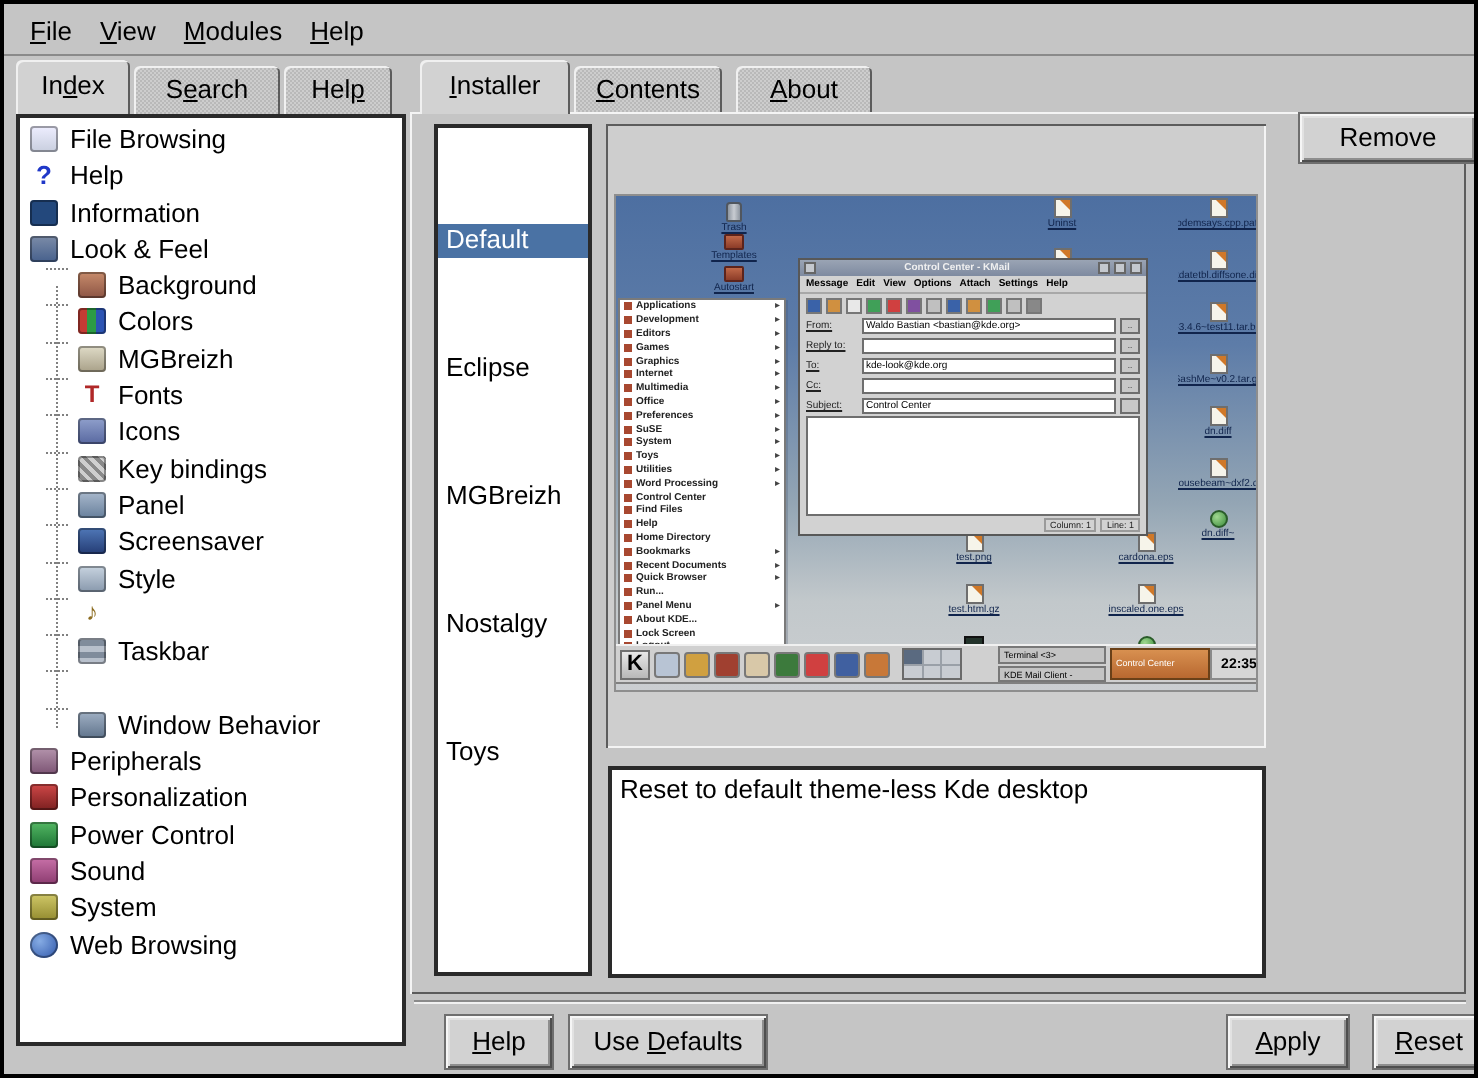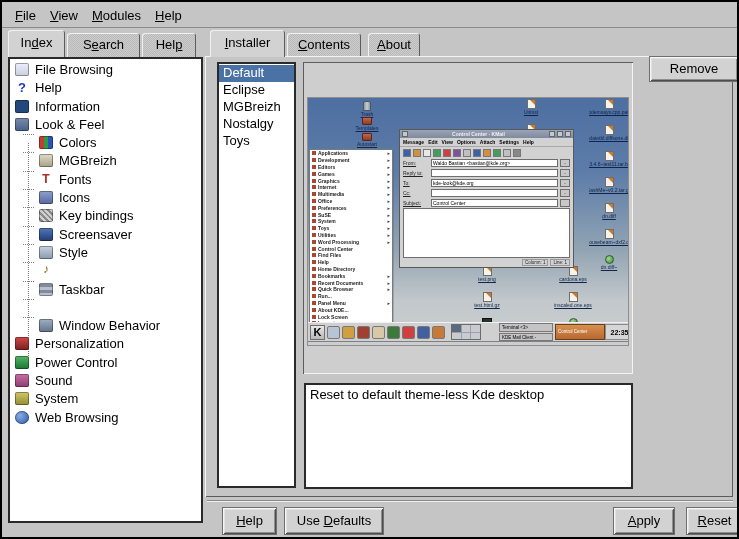--- a/index.html
+++ b/index.html
@@ -66,21 +66,21 @@
   [data-name="personalization-icon"]{background:linear-gradient(#d04848,#7c2020);}
   [data-name="power-control-icon"]{background:linear-gradient(#54b864,#1c7434);}
   [data-name="sound-icon"]{background:linear-gradient(#c870a8,#8c3c70);}
   [data-name="system-module-icon"]{background:linear-gradient(#d0c868,#948c30);}
   [data-name="web-browsing-icon"]{background:radial-gradient(circle at 35% 35%,#86ace4,#2c54a8);border-radius:50%;}
   
   .rpanel{position:absolute;left:203px;top:54px;width:528px;height:441px;background:#c5c5c5;}
   
   .theme-list{position:absolute;left:12px;top:6px;width:79px;height:426px;
     background:#fff;border:2px solid #2a2a2a;padding-top:1px;}
-  .litem{height:17px;font-size:13px;line-height:16px;padding:0 4px;white-space:nowrap;}
+  .litem{height:17px;font-size:13px;line-height:16px;padding:0 4px;white-space:nowrap;margin-top:47px;}
   .litem.sel{background:#4a72a4;color:#fff;}
   
   .preview-frame{position:absolute;left:98px;top:6px;width:330px;height:312px;background:#cecece;}
   
   .btn{background:#d2d2d2;border:1px solid #6e6e6e;font-size:13px;text-align:center;cursor:default;}
   .acol-btn{position:absolute;left:432px;width:90px;height:26px;line-height:24px;}
   
   .desc{position:absolute;left:99px;top:327px;width:329px;height:106px;background:#fff;
     border:2px solid #2a2a2a;font-size:13px;padding:2px 4px;}
   
@@ -190,20 +190,27 @@
       </div>
 
       <div class="trow" data-name="tree-item">
 
         <span class="hl" data-name="tree-item-content">
           <span class="ticon" data-name="look-and-feel-icon"></span>
           <span class="tlabel" data-name="tree-item-label">Look &amp; Feel</span>
         </span>
       </div>
 
+      <div class="trow lvl1" data-name="tree-item">
+        <span class="tline" data-name="tree-branch-stub"></span>
+        <span class="hl" data-name="tree-item-content">
+          <span class="ticon" data-name="background-icon"></span>
+          <span class="tlabel" data-name="tree-item-label">Background</span>
+        </span>
+      </div>
 
       <div class="trow lvl1" data-name="tree-item">
         <span class="tline" data-name="tree-branch-stub"></span>
         <span class="hl" data-name="tree-item-content">
           <span class="ticon" data-name="colors-icon"></span>
           <span class="tlabel" data-name="tree-item-label">Colors</span>
         </span>
       </div>
 
       <div class="trow lvl1" data-name="tree-item">
@@ -231,20 +238,27 @@
       </div>
 
       <div class="trow lvl1" data-name="tree-item">
         <span class="tline" data-name="tree-branch-stub"></span>
         <span class="hl" data-name="tree-item-content">
           <span class="ticon" data-name="key-bindings-icon"></span>
           <span class="tlabel" data-name="tree-item-label">Key bindings</span>
         </span>
       </div>
 
+      <div class="trow lvl1" data-name="tree-item">
+        <span class="tline" data-name="tree-branch-stub"></span>
+        <span class="hl" data-name="tree-item-content">
+          <span class="ticon" data-name="panel-icon"></span>
+          <span class="tlabel" data-name="tree-item-label">Panel</span>
+        </span>
+      </div>
 
       <div class="trow lvl1" data-name="tree-item">
         <span class="tline" data-name="tree-branch-stub"></span>
         <span class="hl" data-name="tree-item-content">
           <span class="ticon" data-name="screensaver-icon"></span>
           <span class="tlabel" data-name="tree-item-label">Screensaver</span>
         </span>
       </div>
 
       <div class="trow lvl1" data-name="tree-item">
@@ -276,20 +290,27 @@
 
       <div class="trow lvl1" data-name="tree-item">
         <span class="tline" data-name="tree-branch-stub"></span>
         <span class="hl" data-name="tree-item-content">
           <span class="ticon" data-name="window-behavior-icon"></span>
           <span class="tlabel" data-name="tree-item-label">Window Behavior</span>
         </span>
       </div>
 
 
+      <div class="trow" data-name="tree-item">
+
+        <span class="hl" data-name="tree-item-content">
+          <span class="ticon" data-name="peripherals-icon"></span>
+          <span class="tlabel" data-name="tree-item-label">Peripherals</span>
+        </span>
+      </div>
 
       <div class="trow" data-name="tree-item">
 
         <span class="hl" data-name="tree-item-content">
           <span class="ticon" data-name="personalization-icon"></span>
           <span class="tlabel" data-name="tree-item-label">Personalization</span>
         </span>
       </div>
 
       <div class="trow" data-name="tree-item">
@@ -320,21 +341,21 @@
 
         <span class="hl" data-name="tree-item-content">
           <span class="ticon" data-name="web-browsing-icon"></span>
           <span class="tlabel" data-name="tree-item-label">Web Browsing</span>
         </span>
       </div>
     </div>
 
   <div class="tab active" style="left:208px;width:75px;" data-name="tab-installer"><span data-name="label-text"></span><span class="mn" data-name="label-mnemonic">I</span><span data-name="label-text">nstaller</span></div>
   <div class="tab" style="left:285px;width:74px;" data-name="tab-contents"><span data-name="label-text"></span><span class="mn" data-name="label-mnemonic">C</span><span data-name="label-text">ontents</span></div>
-  <div class="tab" style="left:366px;width:52px;" data-name="tab-about"><span data-name="label-text"></span><span class="mn" data-name="label-mnemonic">A</span><span data-name="label-text">bout</span></div>
+  <div class="tab" style="left:366px;width:68px;" data-name="tab-about"><span data-name="label-text"></span><span class="mn" data-name="label-mnemonic">A</span><span data-name="label-text">bout</span></div>
 
   <div class="rpanel raised" data-name="installer-tab-panel">
 
     <div class="theme-list" data-name="theme-list">
 
         <div class="litem sel" data-name="theme-list-item">Default</div>
 
         <div class="litem" data-name="theme-list-item">Eclipse</div>
 
         <div class="litem" data-name="theme-list-item">MGBreizh</div>

